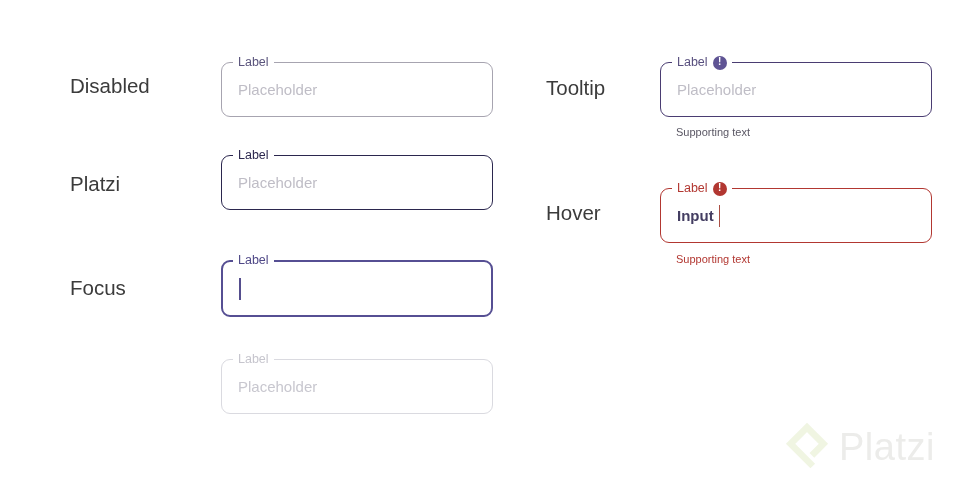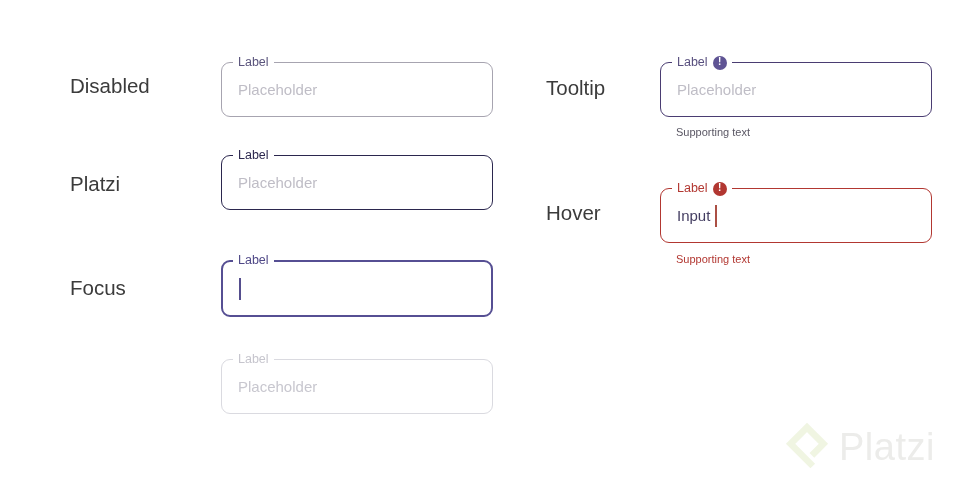--- a/index.html
+++ b/index.html
@@ -36,21 +36,21 @@
   .tf--focus .cursor{background:#554e8e;}
   .tf--disabled{left:221px;top:359px;border:1px solid #dadae0;}
   .tf--disabled .tf-label{color:#c6c5cd;}
   .tf--disabled .ph{color:#c8c7cf;}
   .tf--tooltip{left:660px;top:62px;border:1.5px solid #4a3d72;}
   .tf--tooltip .tf-label{color:#584f7e;}
   .tf--tooltip .badge{background:#5f5494;}
   .tf--error{left:660px;top:188px;border:1.5px solid #b23731;}
   .tf--error .tf-label{color:#b23731;}
   .tf--error .badge{background:#b23731;}
-  .tf--error .value-text{color:#443e62;font-weight:400;}
+  .tf--error .value-text{color:#443e62;font-weight:700;}
   .tf--error .cursor{background:#ab4f44;margin-left:5px;}
   .ph{font-size:15px;color:#bfbdc6;text-align:right;}
   .supporting{position:absolute;font-size:11px;line-height:16px;}
   .supporting--tooltip{left:676px;top:124px;color:#5a5764;}
   .supporting--error{left:676px;top:251px;color:#b23731;}
   
   .watermark{
     position:absolute;left:784px;top:420px;display:flex;align-items:center;gap:9px;
   }
   .watermark-text{

